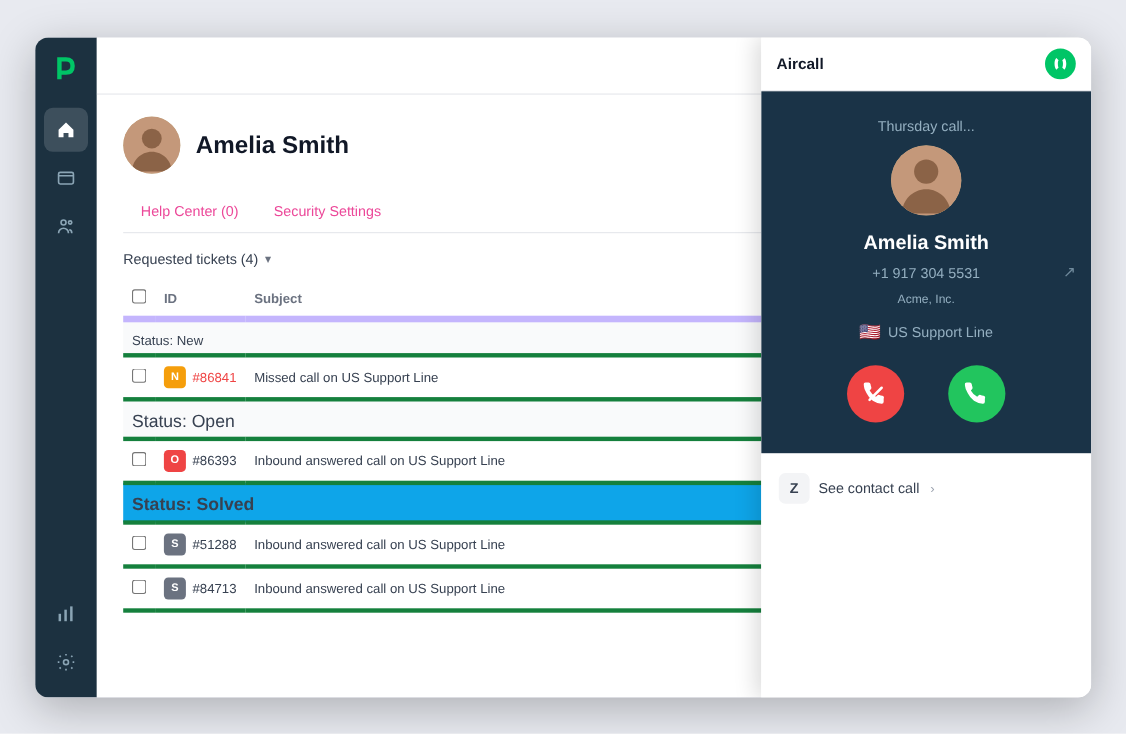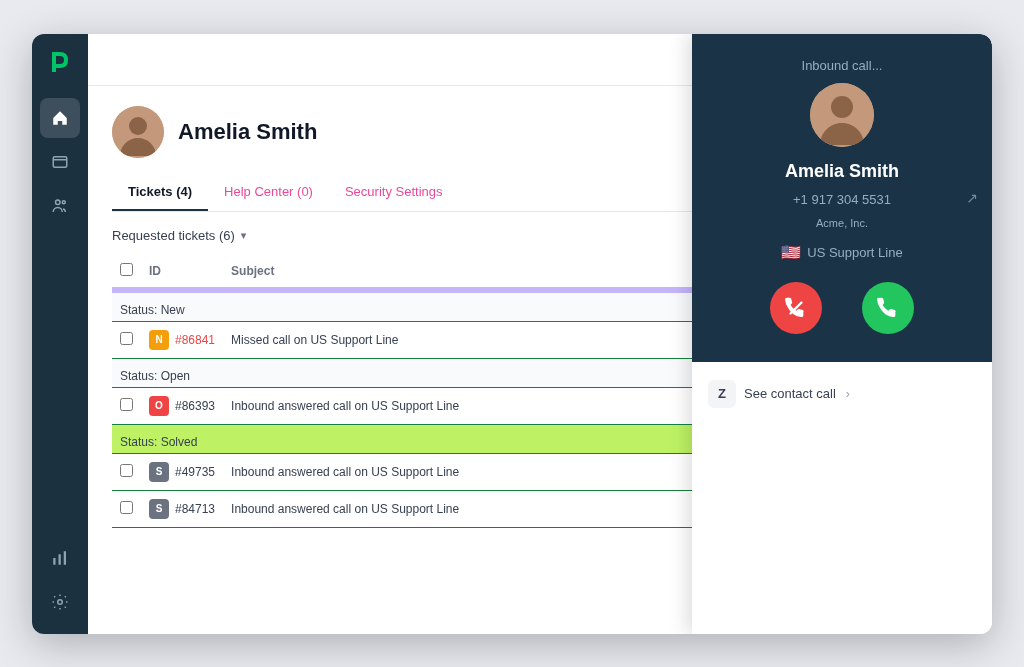--- a/index.html
+++ b/index.html
@@ -206,21 +206,21 @@
       font-weight: 600;
       color: #6b7280;
       padding: 8px 8px;
       border-bottom: 6px solid #c4b5fd;
     }
 
     .tickets-table td {
       font-size: 12px;
       color: #374151;
       padding: 8px 8px;
-      border-bottom: 1px solid #15803d;
+      border-bottom: 4px solid #15803d;
     }
 
     .status-row td {
       font-size: 12px;
       font-weight: 500;
       color: #374151;
       padding: 8px 8px 4px;
       background: #f9fafb;
     }
 
@@ -552,29 +552,28 @@
           <svg viewBox="0 0 52 52" fill="none" xmlns="http://www.w3.org/2000/svg" class="person-svg">
             <rect width="52" height="52" rx="26" fill="#c4987a"></rect>
             <circle cx="26" cy="20" r="9" fill="#8b6347"></circle>
             <path d="M8 50c0-9.941 8.059-18 18-18s18 8.059 18 18" fill="#8b6347"></path>
           </svg>
         </div>
         <h1 class="profile-name">Amelia Smith</h1>
       </div>
 
       <div class="tabs">
-        <div class="tab active">Tickets (4)</div>
         <div class="tab">Help Center (0)</div>
         <div class="tab">Security Settings</div>
       </div>
     </div>
 
     <div class="table-section">
       <div class="table-filter-row">
-        <span>Requested tickets (6)</span>
+        <span>Requested tickets (4)</span>
         <span class="filter-caret">▾</span>
       </div>
 
       <table class="tickets-table">
         <thead>
           <tr>
             <th class="checkbox-cell">
               <input type="checkbox" style="">
             </th>
             <th class="col-id">ID</th>
@@ -595,47 +594,47 @@
         <div class="ticket-id">
           <span class="badge badge-new">N</span>
           <span style="color:#ef4444;font-weight:500;">#86841</span>
         </div>
       </td>
       <td style="max-width:240px;overflow:hidden;text-overflow:ellipsis;white-space:nowrap;">Missed call on US Support Line</td>
       <td style="white-space:nowrap;">5 minutes ago</td>
       <td style="white-space:nowrap;overflow:hidden;">5 mi...</td>
     </tr>
             <tr class="status-row">
-              <td colspan="5" style="padding:10px 8px 4px;font-size:12px;font-weight:500;color:#374151;background:#f9fafb;">Status: Open</td>
+              <td colspan="5" style="padding:10px 8px 4px;font-size:16px;font-weight:500;color:#374151;background:#f9fafb;">Status: Open</td>
             </tr>
             <tr style="cursor: pointer;">
       <td class="checkbox-cell">
         <input type="checkbox" style="">
       </td>
       <td>
         <div class="ticket-id">
           <span class="badge badge-open">O</span>
           <span style="color:#374151;font-weight:500;">#86393</span>
         </div>
       </td>
       <td style="max-width:240px;overflow:hidden;text-overflow:ellipsis;white-space:nowrap;">Inbound answered call on US Support Line</td>
       <td style="white-space:nowrap;">Thursday 22:35</td>
       <td style="white-space:nowrap;overflow:hidden;">5 mi...</td>
     </tr>
             <tr class="status-row">
-              <td colspan="5" style="padding:10px 8px 4px;font-size:12px;font-weight:400;color:#374151;background:#bef264;">Status: Solved</td>
+              <td colspan="5" style="padding:10px 8px 4px;font-size:16px;font-weight:700;color:#374151;background:#0ea5e9;">Status: Solved</td>
             </tr>
             <tr style="cursor: pointer;">
       <td class="checkbox-cell">
         <input type="checkbox" style="">
       </td>
       <td>
         <div class="ticket-id">
           <span class="badge badge-solved">S</span>
-          <span style="color:#374151;font-weight:500;">#49735</span>
+          <span style="color:#374151;font-weight:500;">#51288</span>
         </div>
       </td>
       <td style="max-width:240px;overflow:hidden;text-overflow:ellipsis;white-space:nowrap;">Inbound answered call on US Support Line</td>
       <td style="white-space:nowrap;">Thursday 21:59</td>
       <td style="white-space:nowrap;overflow:hidden;">Thur...</td>
     </tr>
             <tr style="cursor: pointer;">
       <td class="checkbox-cell">
         <input type="checkbox" style="">
       </td>
@@ -648,23 +647,32 @@
       <td style="max-width:240px;overflow:hidden;text-overflow:ellipsis;white-space:nowrap;">Inbound answered call on US Support Line</td>
       <td style="white-space:nowrap;">Sep 26</td>
       <td style="white-space:nowrap;overflow:hidden;">Thur...</td>
     </tr>
           </tbody>
       </table>
     </div>
   </div>
 
   <div class="aircall-popup">
+    <div class="aircall-header">
+      <span class="aircall-title">Aircall</span>
+      <div class="aircall-logo-icon">
+        <svg width="16" height="16" viewBox="0 0 24 24" fill="none">
+          <path d="M6.5 4C6.5 4 4 6 4 12s2.5 8 2.5 8l3-3s-1-1-1-5 1-5 1-5L6.5 4z" fill="white"></path>
+          <path d="M17.5 4C17.5 4 20 6 20 12s-2.5 8-2.5 8l-3-3s1-1 1-5-1-5-1-5l3.5-3z" fill="white"></path>
+        </svg>
+      </div>
+    </div>
 
     <div class="incoming-panel">
-      <span class="incoming-text">Inbound call...</span>
+      <span class="incoming-text">Thursday call...</span>
 
       <div class="caller-avatar">
         <svg viewBox="0 0 64 64" fill="none" xmlns="http://www.w3.org/2000/svg" style="width:100%;height:100%">
           <rect width="64" height="64" rx="32" fill="#c4987a"></rect>
           <circle cx="32" cy="24" r="11" fill="#8b6347"></circle>
           <path d="M10 62c0-12.15 9.85-22 22-22s22 9.85 22 22" fill="#8b6347"></path>
         </svg>
       </div>
 
       <div class="caller-name">Amelia Smith</div>

